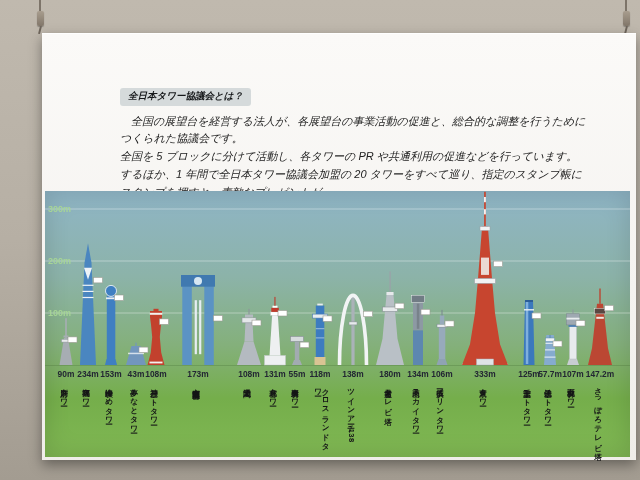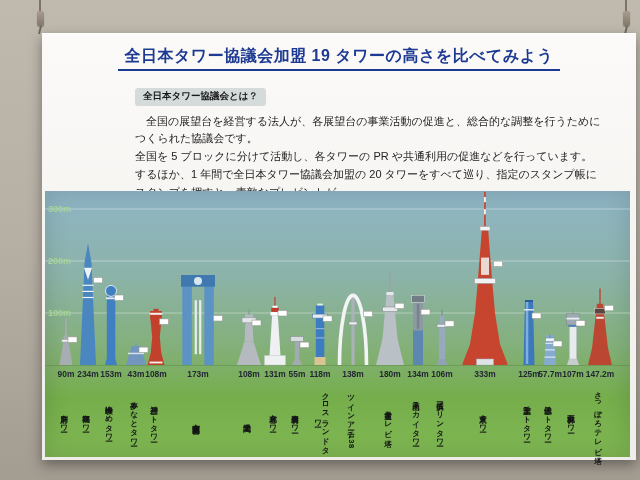--- a/index.html
+++ b/index.html
@@ -9,49 +9,46 @@
   .clip{position:absolute;top:0;width:14px;height:34px;}
   .clip .wire{width:2px;height:11px;background:#7d7469;margin:0 auto;}
   .clip .body{width:7px;height:15px;margin:0 auto;background:linear-gradient(180deg,#a89d8e,#82776a);border-radius:2px;box-shadow:0 1px 1px rgba(0,0,0,.3);}
   .clip .hook{width:2px;height:8px;background:#6f665c;margin:0 auto;transform:rotate(14deg);}
   .poster{position:absolute;left:42px;top:33px;width:594px;height:427px;
           background:linear-gradient(180deg,#fbfaf8 0%,#f5f3f0 60%,#efede9 100%);
           box-shadow:0 5px 12px rgba(0,0,0,.38), inset 0 1px 0 #fff;}
   .title-wrap{text-align:center;padding-top:13px;}
   .title{display:inline-block;font-size:16px;font-weight:bold;color:#1d3a93;
          letter-spacing:.5px;border-bottom:2.5px solid #1d3a93;padding:0 6px 2px;}
-  .about{position:absolute;left:93px;top:52px;width:468px;}
+  .about{position:absolute;left:78px;top:52px;width:468px;font-style:italic;}
   .chip{display:inline-block;background:#d5dadb;border-radius:3px;padding:2.5px 8px;
         font-size:9.5px;font-weight:bold;color:#16181a;}
   .about-lines{margin-top:7px;font-size:11px;line-height:1.62;color:#222;}
   .chart{position:absolute;left:3px;top:158px;width:585px;height:266px;
          background:linear-gradient(180deg,#8fb5c6 0%,#8cb3a9 32%,#84b07b 58%,#75ae4b 78%,#80b853 100%);
-         box-shadow:inset 0 0 26px rgba(0,0,0,.14);text-align:center;}
+         box-shadow:inset 0 0 26px rgba(0,0,0,.14);}
   .chart svg{position:absolute;left:0;top:0;}
   .tower-name{position:absolute;top:192px;writing-mode:vertical-rl;text-orientation:mixed;
               font-size:7.6px;font-weight:600;line-height:1;letter-spacing:.4px;color:#141516;height:72px;}
 </style>
 </head>
 <body>
 
 <div class="clip" style="left:33px;">
   <div class="wire"></div>
   <div class="body"></div>
   <div class="hook"></div>
 </div>
 <div class="clip" style="left:619px;">
   <div class="wire"></div>
   <div class="body"></div>
   <div class="hook"></div>
 </div>
 
 <div class="poster">
-  <div class="title-wrap">
-    <span class="title">全日本タワー協議会加盟 19 タワーの高さを比べてみよう</span>
-  </div>
   <div class="about">
     <span class="chip">全日本タワー協議会とは？</span>
     <div class="about-lines" id="about-lines">
         <div>　全国の展望台を経営する法人が、各展望台の事業活動の促進と、総合的な調整を行うためにつくられた協議会です。</div>
         <div>全国を 5 ブロックに分けて活動し、各タワーの PR や共通利用の促進などを行っています。</div>
         <div>するほか、1 年間で全日本タワー協議会加盟の 20 タワーをすべて巡り、指定のスタンプ帳にスタンプを押すと、素敵なプレゼントが</div>
         <div>もらえる All-Japan タワーズ スタンプラリーも開催中です。</div>
       </div>
   </div>
   <div class="chart">

